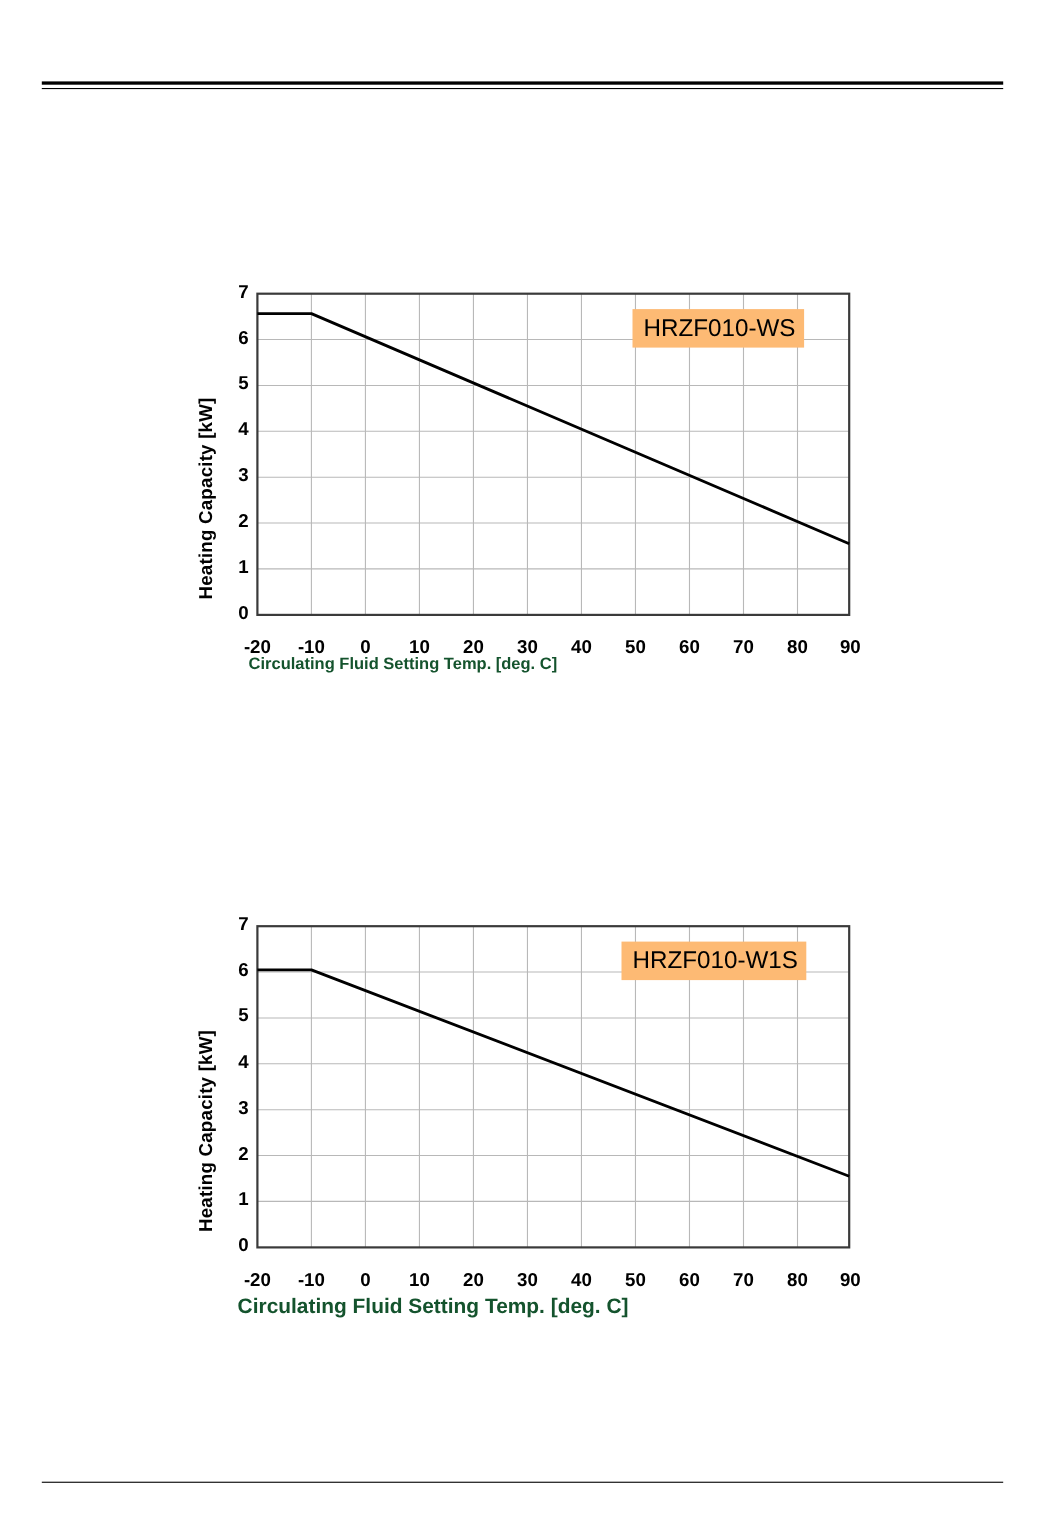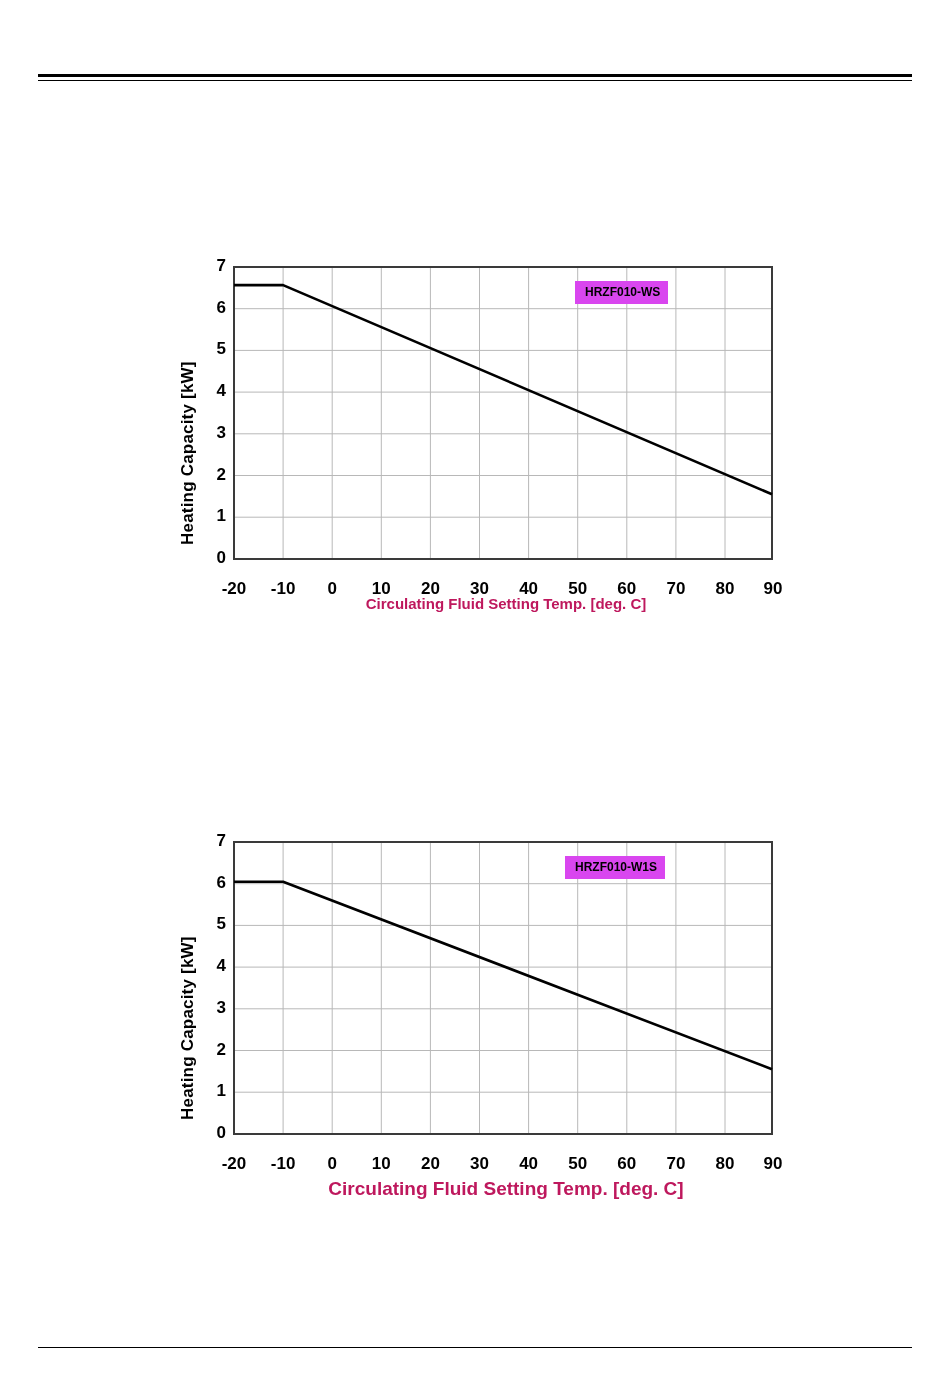--- a/index.html
+++ b/index.html
@@ -86,33 +86,32 @@
     position: absolute;
     top: 18px;
     font-size: 17px;
     font-weight: bold;
     transform: translateX(-50%);
     white-space: nowrap;
   }
 
   .xlabel {
     position: absolute;
-    text-align: center;
-    font-weight: bold;
-    white-space: nowrap;
-    color: #be185d;
+    font-weight: bold;
+    white-space: nowrap;
+    color: #14532d;
   }
   #chart1 .xlabel { font-size: 15px; top: 330px; left: 56px; width: 560px; }
   #chart2 .xlabel { font-size: 19px; top: 338px; left: 56px; width: 580px; }
 
   .series-badge {
     position: absolute;
-    font-size: 12px;
-    font-weight: bold;
-    background: #d946ef;
+    font-size: 22px;
+    font-weight: normal;
+    background: #fdba74;
     padding: 4px 8px 5px 10px;
     border: 0;
     white-space: nowrap;
   }
 
   svg { display: block; }
 </style>
 </head>
 <body>
 

